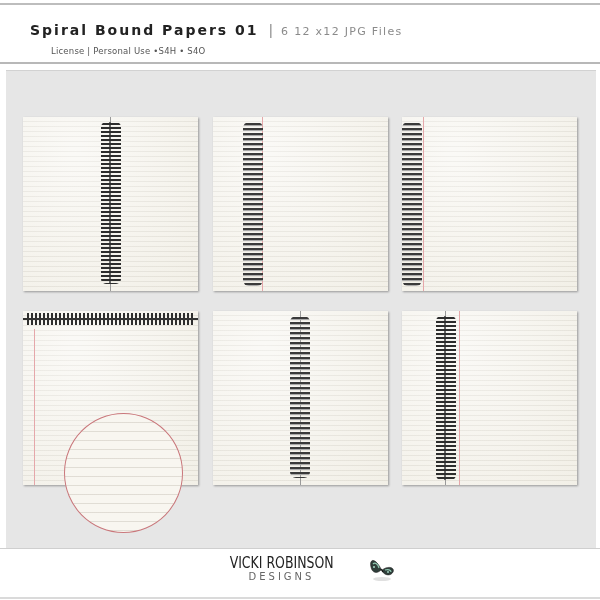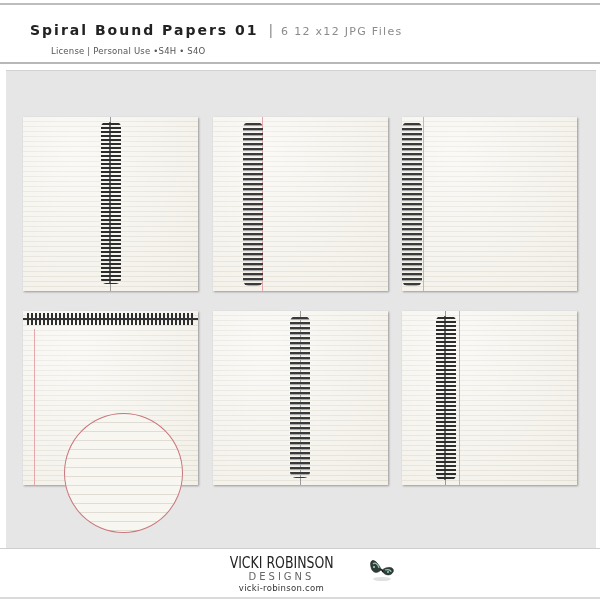--- a/index.html
+++ b/index.html
@@ -95,21 +95,20 @@
   <div class="spine" style="left:43px; top:0; height:174px;"></div>
   <div class="spiral-v double" style="left:34px; top:5px; height:164px;"></div>
 </div>
 
 <div class="zoom-circle"></div>
 
 <div class="footer-rule"></div>
 <div class="brand">
   <div><span class="brand-name">VICKI ROBINSON</span></div>
   <div class="brand-sub">DESIGNS</div>
-  <div class="brand-url">vicki-robinson.com</div>
 </div>
 <svg class="butterfly" viewBox="0 0 30 30">
   <ellipse cx="15" cy="24" rx="9" ry="2" fill="rgba(0,0,0,0.12)"></ellipse>
   <path d="M14 14 C 8 2, 2 4, 4 12 C 5 18, 10 19, 14 15 Z" fill="#2f3e3a" stroke="#1b1b1b" stroke-width="0.6"></path>
   <path d="M15 15 C 22 10, 28 13, 26 17 C 24 21, 18 21, 15 16 Z" fill="#2f3e3a" stroke="#1b1b1b" stroke-width="0.6"></path>
   <path d="M6 9 C 8 7, 11 9, 12 13" stroke="#8fc7b0" stroke-width="1.2" fill="none"></path>
   <path d="M18 15 C 21 14, 24 15, 24 17" stroke="#8fc7b0" stroke-width="1.2" fill="none"></path>
   <circle cx="7" cy="12" r="1" fill="#a9dcc8"></circle>
   <circle cx="21" cy="17" r="0.9" fill="#a9dcc8"></circle>
   <line x1="14" y1="14" x2="16" y2="17" stroke="#111" stroke-width="1.2"></line>

